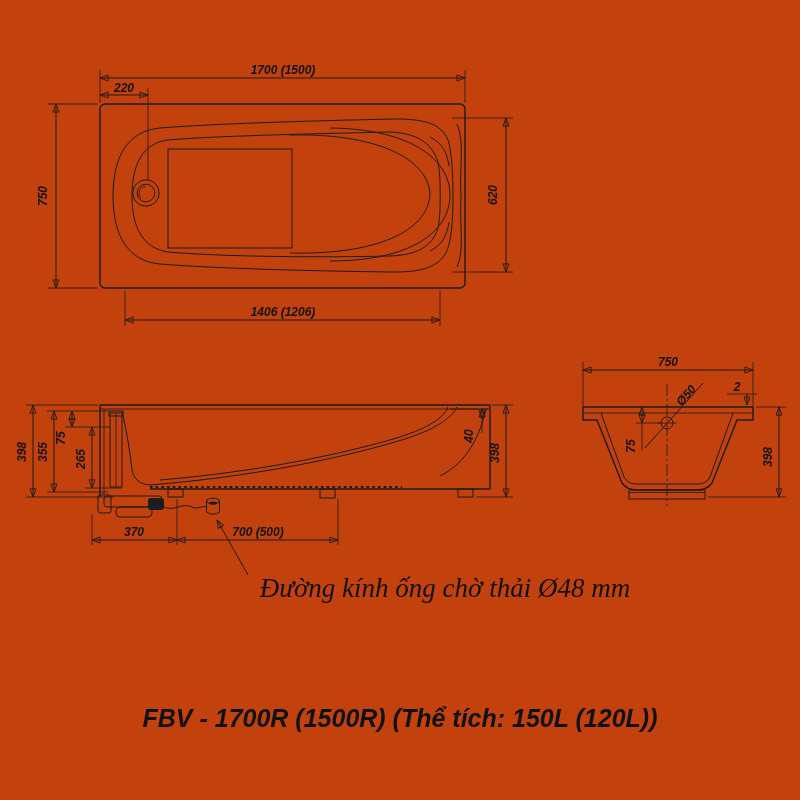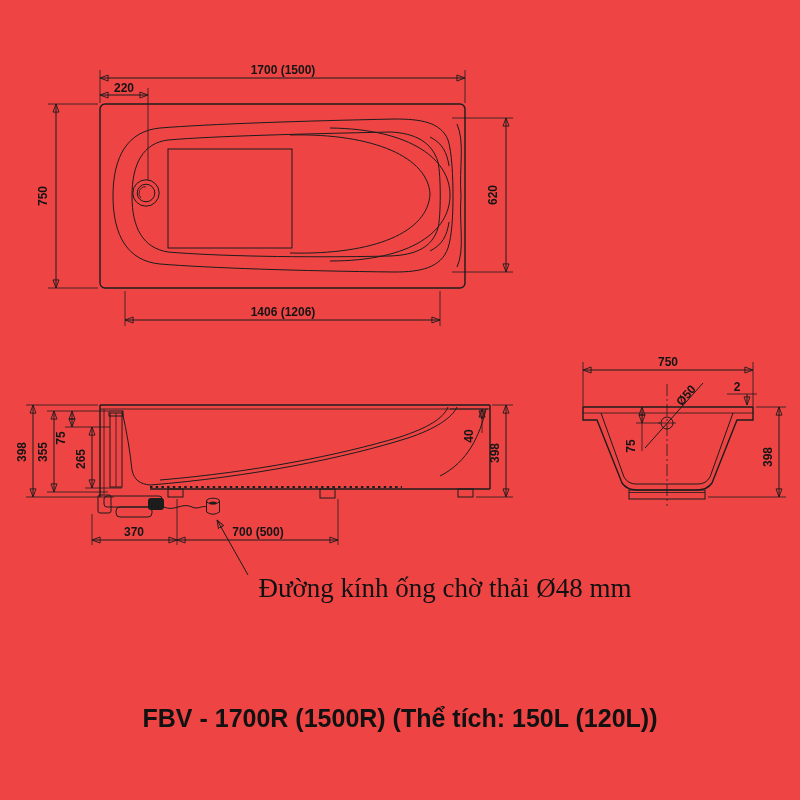--- a/index.html
+++ b/index.html
@@ -1,16 +1,16 @@
 <!DOCTYPE html>
 <html><head>
 <meta charset="utf-8">
 <style>
   html,body{margin:0;padding:0;background:#ffffff;}
-  .wrap{position:relative;width:800px;height:800px;background:#ef4444;overflow:hidden;}
+  .wrap{position:relative;width:800px;height:800px;background:#c2410c;overflow:hidden;font-style:italic;}
   svg{position:absolute;left:0;top:0;}
   path,line,rect,circle,ellipse,polyline{fill:none;stroke:#1c1c1c;}
   .o{stroke-width:1.4;}
   .i{stroke-width:1;}
   .e{stroke-width:0.8;}
   .d{stroke-width:1;}
   .fillk{fill:#1c1c1c;stroke:none;}
   text{stroke:none;}
   .dt{font-family:"Liberation Sans",sans-serif;font-size:12px;font-weight:bold;fill:#141414;}
   .note{font-family:"Liberation Serif",serif;font-size:27px;fill:#111111;}

